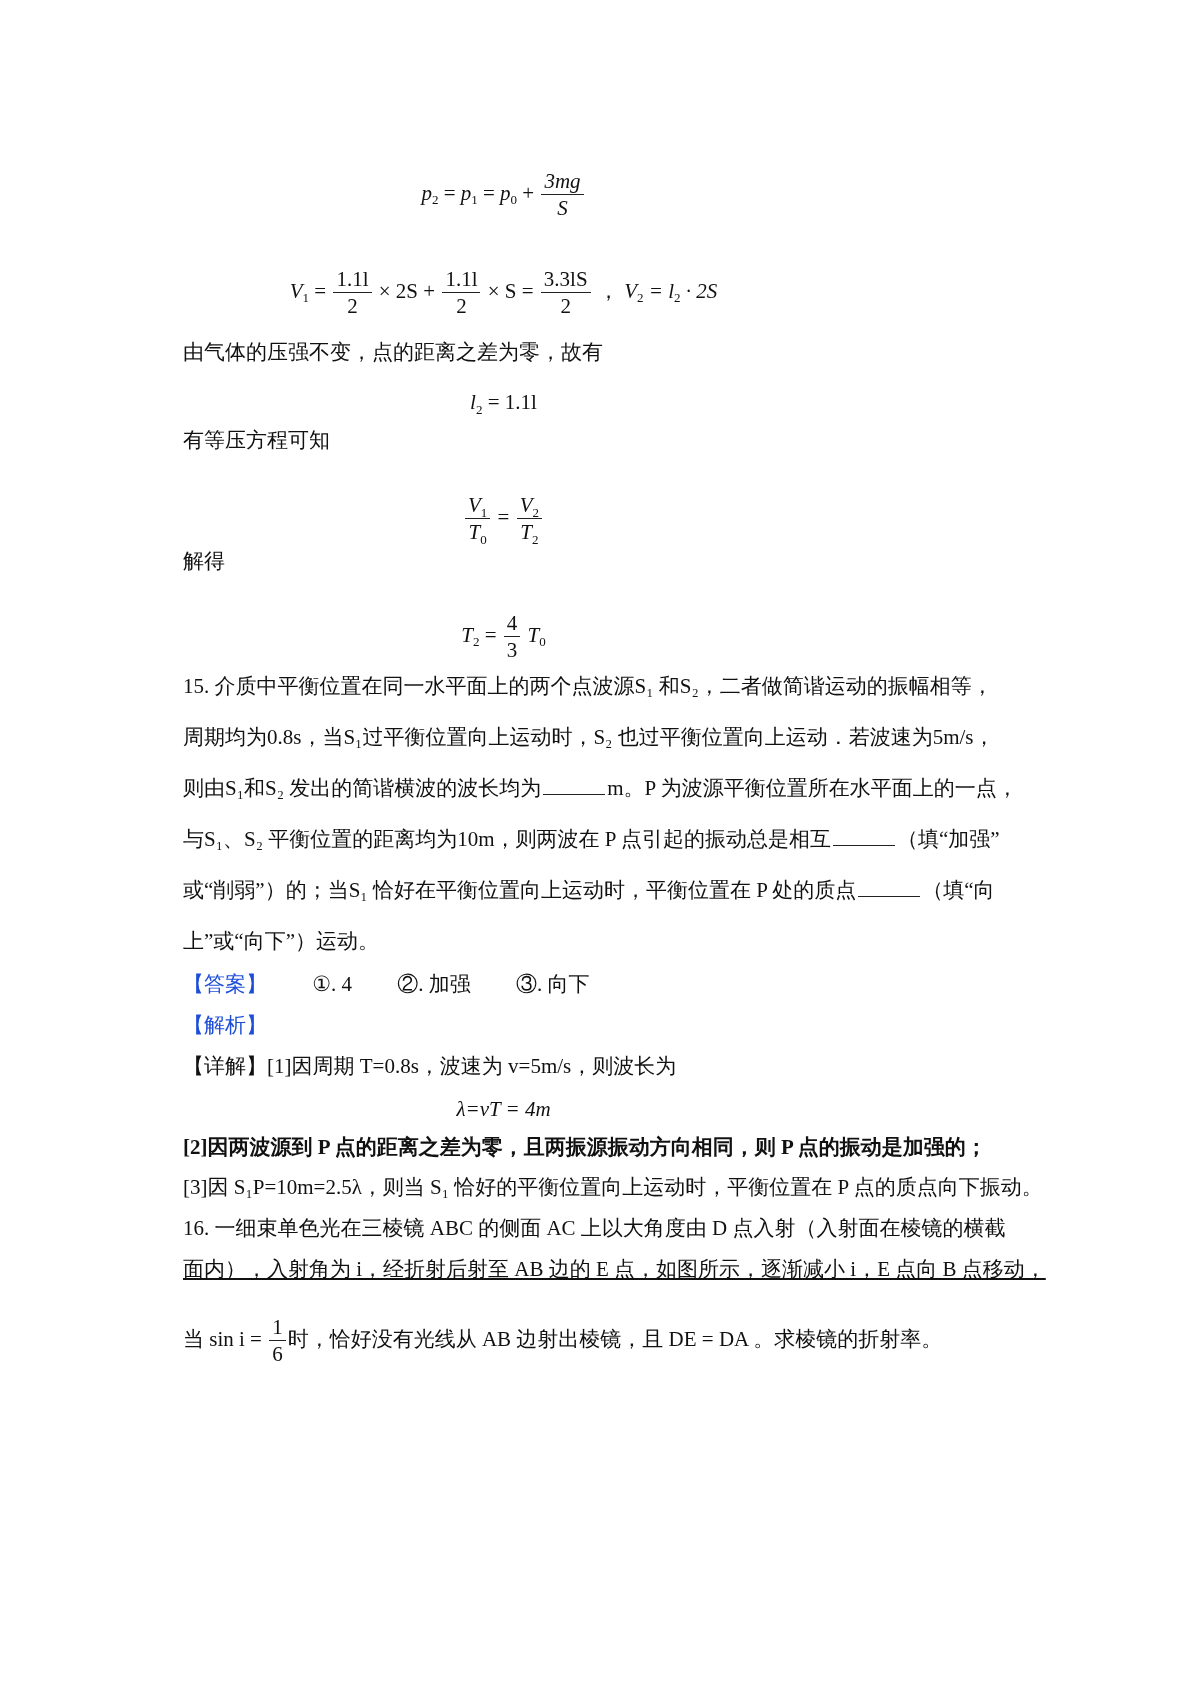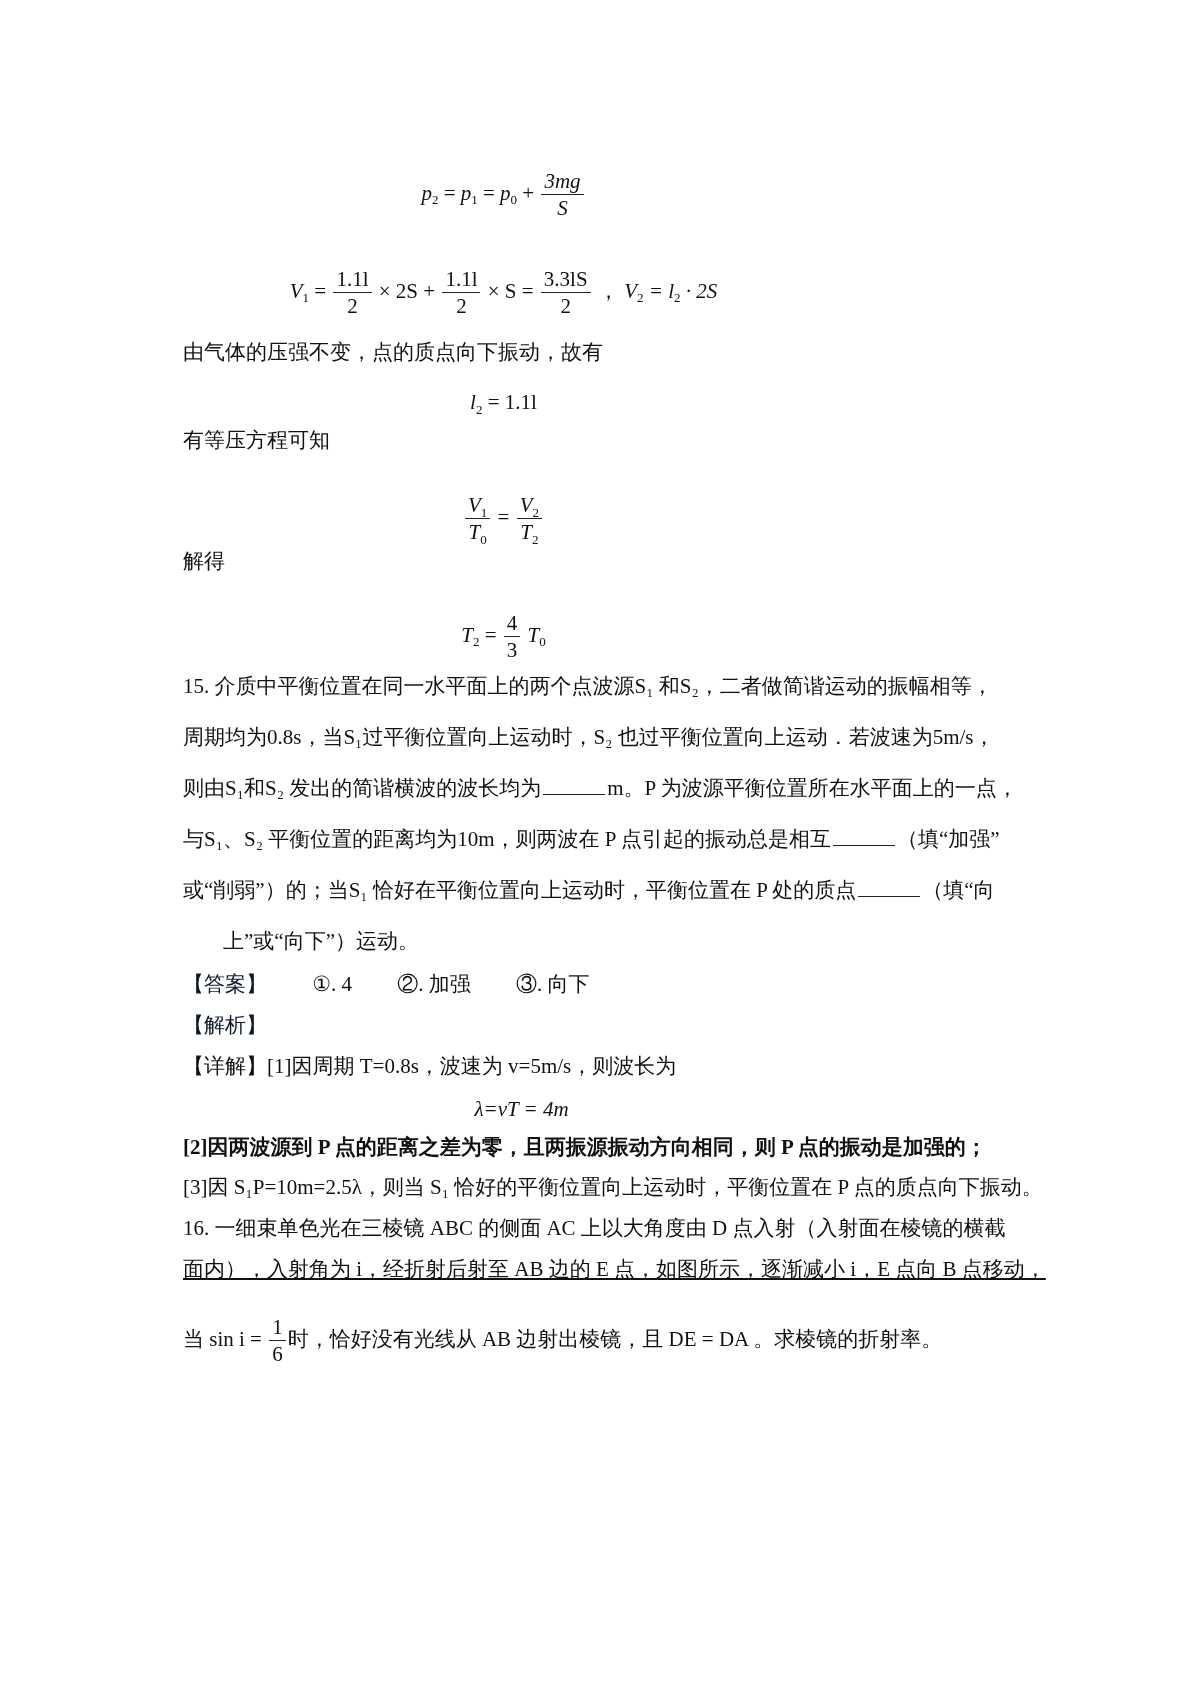--- a/index.html
+++ b/index.html
@@ -7,21 +7,21 @@
          font-family: "Liberation Serif", "DejaVu Serif", serif; color: #111; font-size: 21px; }
   .page { position: absolute; left: 0; top: 0; width: 1200px; height: 1698px; }
   .line { position: absolute; left: 183px; white-space: nowrap; line-height: 1; }
   .center { position: absolute; left: 0; width: 1007px; text-align: center; white-space: nowrap; }
   .math { font-family: "Liberation Serif", serif; font-style: italic; }
   .rm { font-style: normal; }
   sub { font-size: 0.62em; vertical-align: -0.35em; line-height: 0; }
   .frac { display: inline-block; vertical-align: middle; text-align: center; margin: 16px 2px; }
   .frac > span { display: block; padding: 0 3px; line-height: 1.25; }
   .frac > span.num { border-bottom: 1.4px solid #222; }
-  .label-blue { color: #0f172a; }
+  .label-blue { color: #1d4ed8; }
   .blank { display: inline-block; width: 62px; border-bottom: 1.5px solid #222; height: 1px; vertical-align: baseline; margin: 0 2px; }
   .gap { display: inline-block; width: 40px; }
 </style>
 </head>
 <body>
 
 <div class="page">
 
   <div class="center math" style="top:152px;">
     <span>p</span><sub class="rm">2</sub>
@@ -38,21 +38,21 @@
     <span class="rm">× 2S +</span>
     <span class="frac"><span class="num rm">1.1l</span><span class="rm">2</span></span>
     <span class="rm">× S =</span>
     <span class="frac"><span class="num rm">3.3lS</span><span class="rm">2</span></span>
     <span class="rm">，</span>
     <span>V</span><sub class="rm">2</sub>
     <span>= l</span><sub class="rm">2</sub>
     <span>· 2S</span>
   </div>
 
-  <div class="line" style="top:342px;">由气体的压强不变，点的质点向下振动，故有</div>
+  <div class="line" style="top:342px;">由气体的压强不变，点的距离之差为零，故有</div>
 
   <div class="center math" style="top:390px;">
     <span>l</span><sub class="rm">2</sub>
     <span class="rm">= 1.1l</span>
   </div>
 
   <div class="line" style="top:430px;">有等压方程可知</div>
 
   <div class="center math" style="top:476px;">
     <span class="frac"><span class="num"><span>V</span><sub class="rm">1</sub></span><span><span>T</span><sub class="rm">0</sub></span></span>
@@ -72,32 +72,32 @@
   <div class="line" style="top:727px;">周期均为0.8s，当S₁过平衡位置向上运动时，S₂ 也过平衡位置向上运动．若波速为5m/s，</div>
   <div class="line" style="top:778px;">
     <span>则由S₁和S₂ 发出的简谐横波的波长均为</span><span class="blank"></span><span>m。P 为波源平衡位置所在水平面上的一点，</span>
   </div>
   <div class="line" style="top:829px;">
     <span>与S₁、S₂ 平衡位置的距离均为10m，则两波在 P 点引起的振动总是相互</span><span class="blank"></span><span>（填“加强”</span>
   </div>
   <div class="line" style="top:880px;">
     <span>或“削弱”）的；当S₁ 恰好在平衡位置向上运动时，平衡位置在 P 处的质点</span><span class="blank"></span><span>（填“向</span>
   </div>
-  <div class="line" style="top:931px;margin-left:40px;">上”或“向下”）运动。</div>
+  <div class="line" style="top:931px;">上”或“向下”）运动。</div>
 
   <div class="line" style="top:974px;">
     <span class="label-blue">【答案】</span><span class="gap"></span>
     <span>①. 4</span><span class="gap"></span>
     <span>②. 加强</span><span class="gap"></span>
     <span>③. 向下</span>
   </div>
   <div class="line label-blue" style="top:1015px;">【解析】</div>
 
   <div class="line" style="top:1056px;">【详解】[1]因周期 T=0.8s，波速为 v=5m/s，则波长为</div>
-  <div class="center math" style="top:1097px;padding-left:18px;">λ=vT = 4m</div>
+  <div class="center math" style="top:1097px;">λ=vT = 4m</div>
   <div class="line" style="top:1137px;font-weight:bold;">[2]因两波源到 P 点的距离之差为零，且两振源振动方向相同，则 P 点的振动是加强的；</div>
   <div class="line" style="top:1177px;">[3]因 S₁P=10m=2.5λ，则当 S₁ 恰好的平衡位置向上运动时，平衡位置在 P 点的质点向下振动。</div>
 
   <div class="line" style="top:1218px;">16. 一细束单色光在三棱镜 ABC 的侧面 AC 上以大角度由 D 点入射（入射面在棱镜的横截</div>
   <div class="line" style="top:1259px;text-decoration:underline;">面内），入射角为 i，经折射后射至 AB 边的 E 点，如图所示，逐渐减小 i，E 点向 B 点移动，</div>
   <div class="line" style="top:1298px;">
     <span>当 sin i =</span>
     <span class="frac"><span class="num">1</span><span>6</span></span><span>时，恰好没有光线从 AB 边射出棱镜，且 DE = DA 。求棱镜的折射率。</span>
   </div>
 

